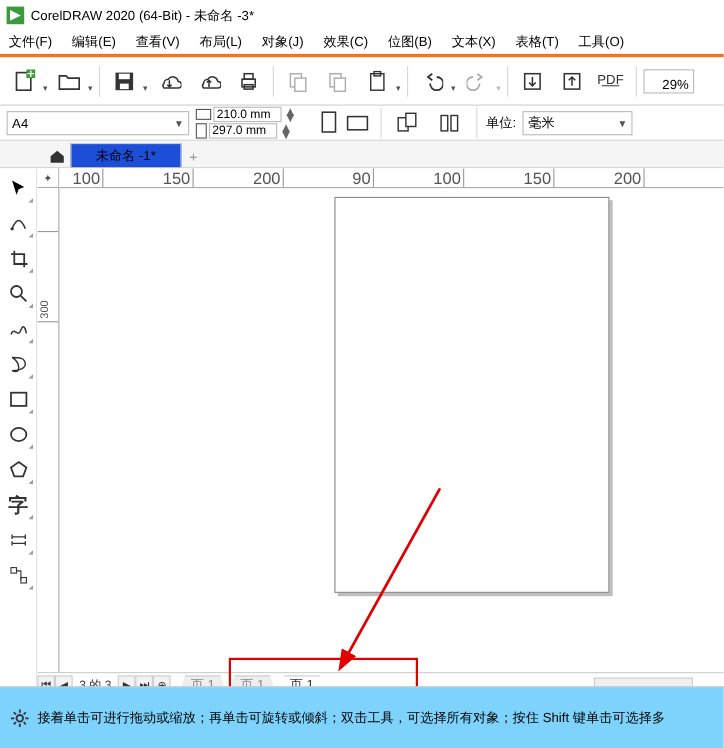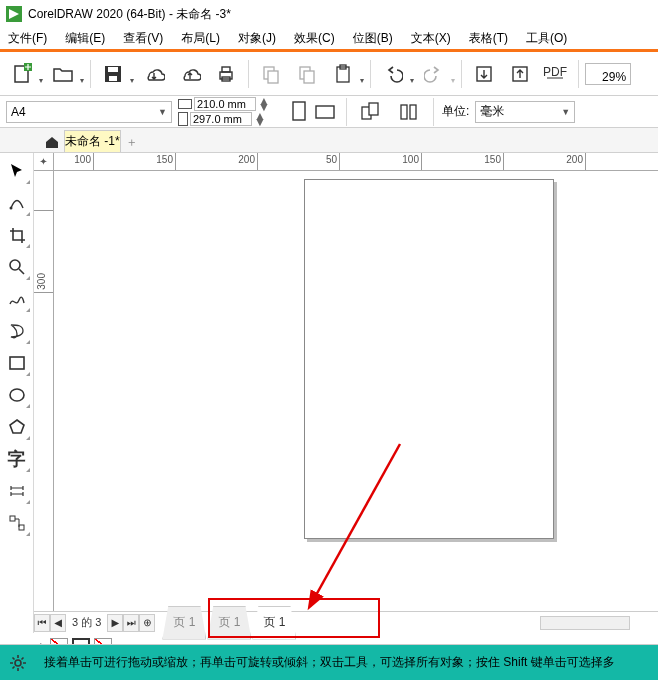--- a/index.html
+++ b/index.html
@@ -17,47 +17,47 @@
 .combo{height:22px;border:1px solid #bbb;background:#fff;display:flex;align-items:center;padding:0 4px;gap:4px}
 .combo .arr{color:#555;font-size:9px}
 .dim-group{display:flex;flex-direction:column;gap:1px}
 .dim-row{display:flex;align-items:center;gap:2px}
 .dim-row .ic{width:14px;height:10px;border:1px solid #555}
 .dim-row .ic.v{width:10px;height:14px}
 .dim-row input{width:62px;height:14px;border:1px solid #bbb;font-size:11px;padding:0 2px}
 .spin{display:flex;flex-direction:column;font-size:7px;color:#666;line-height:6px}
 .doc-tabbar{height:25px;background:#f5f5f5;border-bottom:1px solid #d0d0d0;display:flex;align-items:flex-end;padding-left:40px}
 .home-ic{width:24px;height:20px;display:flex;align-items:center;justify-content:center;color:#333;font-size:14px}
-.doc-tab{height:22px;background:#fef9c3;border:1px solid #ccc;border-bottom:none;padding:3px 0;display:flex;align-items:center}
+.doc-tab{height:22px;background:#1d4ed8;border:1px solid #ccc;border-bottom:none;padding:3px 22px;display:flex;align-items:center}
 .add-tab{width:22px;height:20px;display:flex;align-items:center;justify-content:center;color:#888}
 .workspace{display:flex;height:480px;position:relative}
 .toolbox{width:34px;background:#fff;border-right:1px solid #d8d8d8;display:flex;flex-direction:column;align-items:center;padding-top:4px;gap:4px}
 .tool{width:28px;height:28px;display:flex;align-items:center;justify-content:center;color:#333;position:relative}
 .tool .tri{position:absolute;right:1px;bottom:1px;width:0;height:0;border-left:4px solid transparent;border-bottom:4px solid #999}
 .canvas-area{flex:1;position:relative;background:#fff;overflow:hidden}
 .ruler-h{position:absolute;left:20px;top:0;right:0;height:18px;background:#fff;border-bottom:1px solid #aaa;display:flex}
 .ruler-h .tick{position:relative;flex:none;width:82px;border-right:1px solid #999;height:100%}
-.ruler-h .tick span{position:absolute;right:2px;top:1px;font-size:10px;color:#555}
+.ruler-h .tick span{position:absolute;right:2px;top:1px;font-size:15px;color:#555}
 .ruler-v{position:absolute;left:0;top:18px;width:20px;bottom:0;background:#fff;border-right:1px solid #aaa}
 .ruler-v .tick{position:relative;height:82px;border-bottom:1px solid #999}
 .ruler-v .tick span{position:absolute;left:2px;bottom:2px;font-size:10px;color:#555;writing-mode:vertical-rl;transform:rotate(180deg)}
 .ruler-corner{position:absolute;left:0;top:0;width:20px;height:18px;background:#fff;border-right:1px solid #aaa;border-bottom:1px solid #aaa;display:flex;align-items:center;justify-content:center;font-size:10px;color:#555}
 .page{position:absolute;left:270px;top:26px;width:250px;height:360px;background:#fff;border:1px solid #888;box-shadow:3px 3px 0 rgba(0,0,0,.25)}
 .page-nav{position:absolute;left:34px;bottom:0;right:0;height:22px;background:#fff;border-top:1px solid #ccc;display:flex;align-items:center}
 .pn-btn{width:16px;height:18px;display:flex;align-items:center;justify-content:center;background:#f3f3f3;border:1px solid #ccc;font-size:10px;color:#333}
 .pn-info{padding:0 6px;font-size:11px;color:#333}
-.pg-tab{height:18px;padding:16px 10px;display:flex;align-items:center;font-size:11px;color:#888;background:#eee;border:1px solid #ccc;margin-left:1px;position:relative;clip-path:polygon(6px 0,calc(100% - 6px) 0,100% 100%,0 100%)}
+.pg-tab{height:18px;padding:0 10px;display:flex;align-items:center;font-size:11px;color:#888;background:#eee;border:1px solid #ccc;margin-left:1px;position:relative;clip-path:polygon(6px 0,calc(100% - 6px) 0,100% 100%,0 100%)}
 .pg-tab.active{background:#fff;color:#333}
 .mini-scroll{position:absolute;right:28px;bottom:3px;width:90px;height:14px;background:#f0f0f0;border:1px solid #ccc}
 .highlight{position:absolute;border:2px solid #e00000;pointer-events:none}
 .arrow-ann{position:absolute;pointer-events:none}
 .colorbar{position:absolute;bottom:48px;left:34px;height:18px;display:flex;align-items:center;gap:4px;padding:0 6px}
 .colorbar .slot{width:18px;height:14px;border:1px solid #999;position:relative}
 .colorbar .slot.none::after{content:"";position:absolute;left:0;top:0;right:0;bottom:0;background:linear-gradient(to top right,transparent 46%,red 46%,red 54%,transparent 54%)}
-.statusbar{position:absolute;left:0;bottom:0;right:0;height:36px;border-top:1px solid #ccc;display:flex;align-items:center;padding:0 8px;gap:16px;background:#14b8a6}
+.statusbar{position:absolute;left:0;bottom:0;right:0;height:56px;border-top:1px solid #ccc;display:flex;align-items:center;padding:0 8px;gap:6px;background:#7dd3fc}
 .gear{font-size:18px;color:#333}
 svg{display:block}
 .zoom-box{width:46px;height:22px;border:1px solid #bbb;display:flex;align-items:flex-end;padding:0 16px}
 </style>
 </head>
 <body>
 
 <div class="titlebar">
   <div class="app-icon"></div>
   <span>CorelDRAW 2020 (64-Bit) - 未命名 -3*</span>
@@ -332,21 +332,21 @@
       <div class="tick" style="width:40px">
           <span>100</span>
         </div>
       <div class="tick">
           <span>150</span>
         </div>
       <div class="tick">
           <span>200</span>
         </div>
       <div class="tick">
-          <span>50</span>
+          <span>90</span>
         </div>
       <div class="tick">
           <span>100</span>
         </div>
       <div class="tick">
           <span>150</span>
         </div>
       <div class="tick">
           <span>200</span>
         </div>

